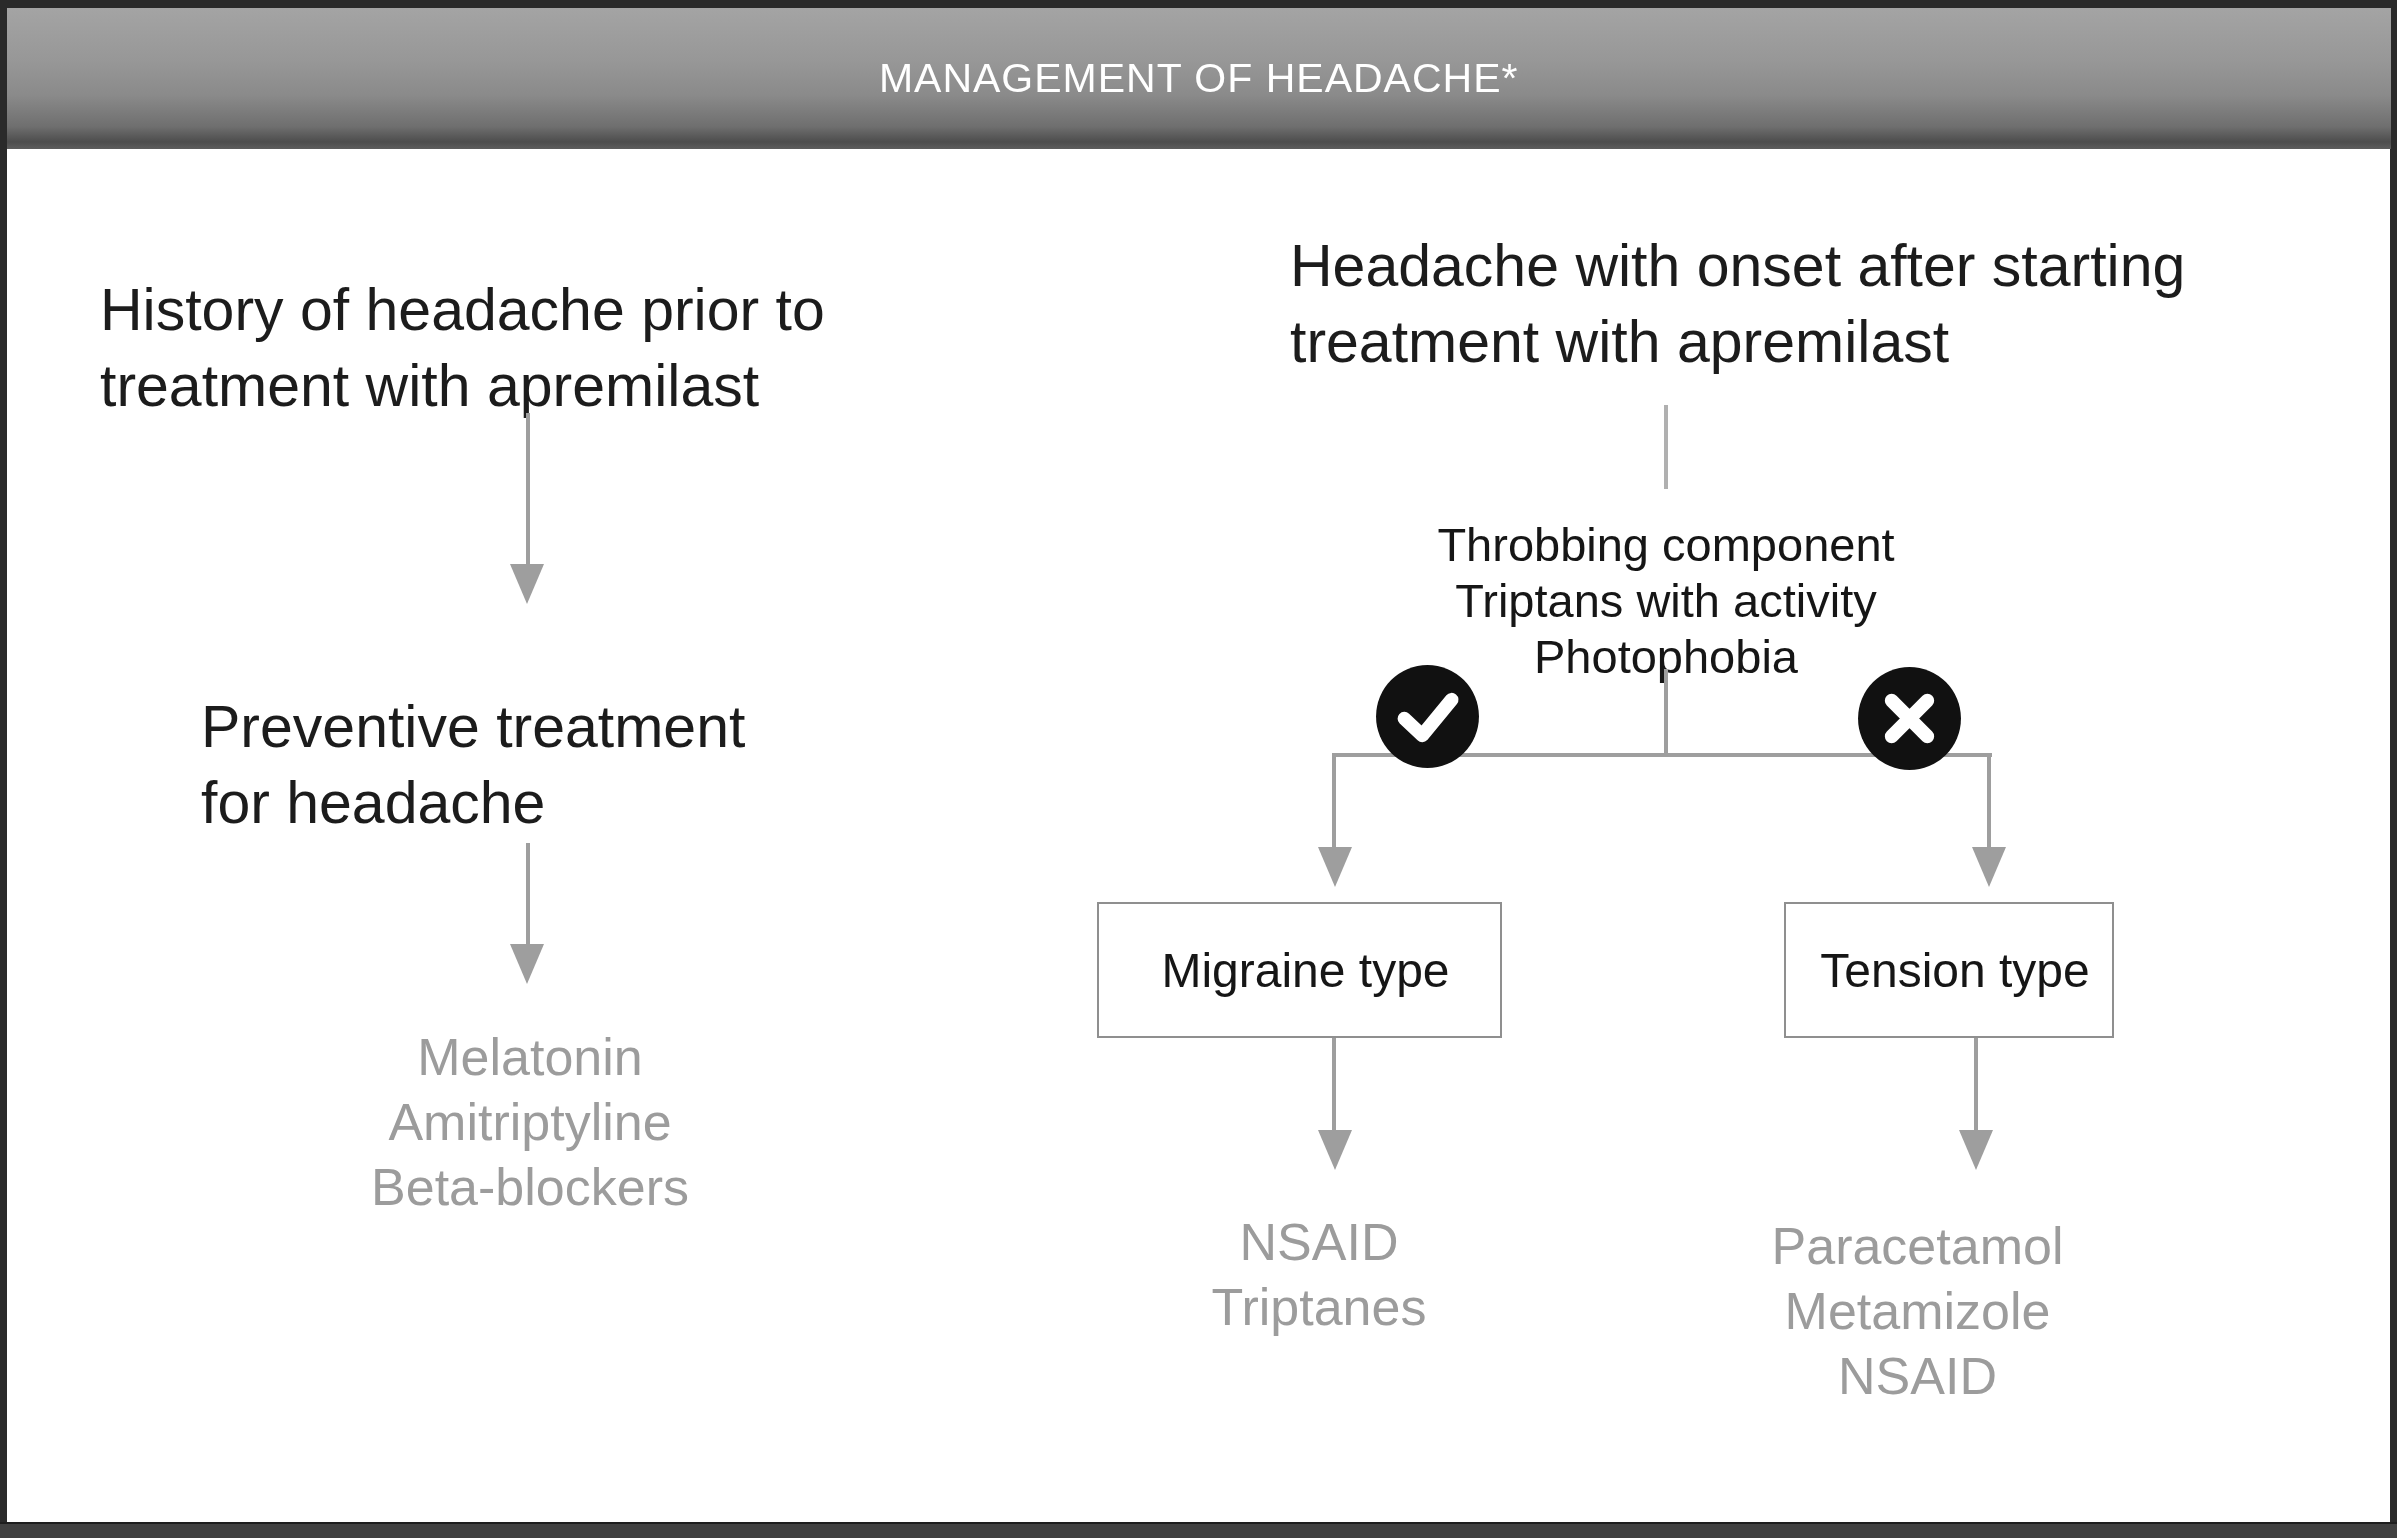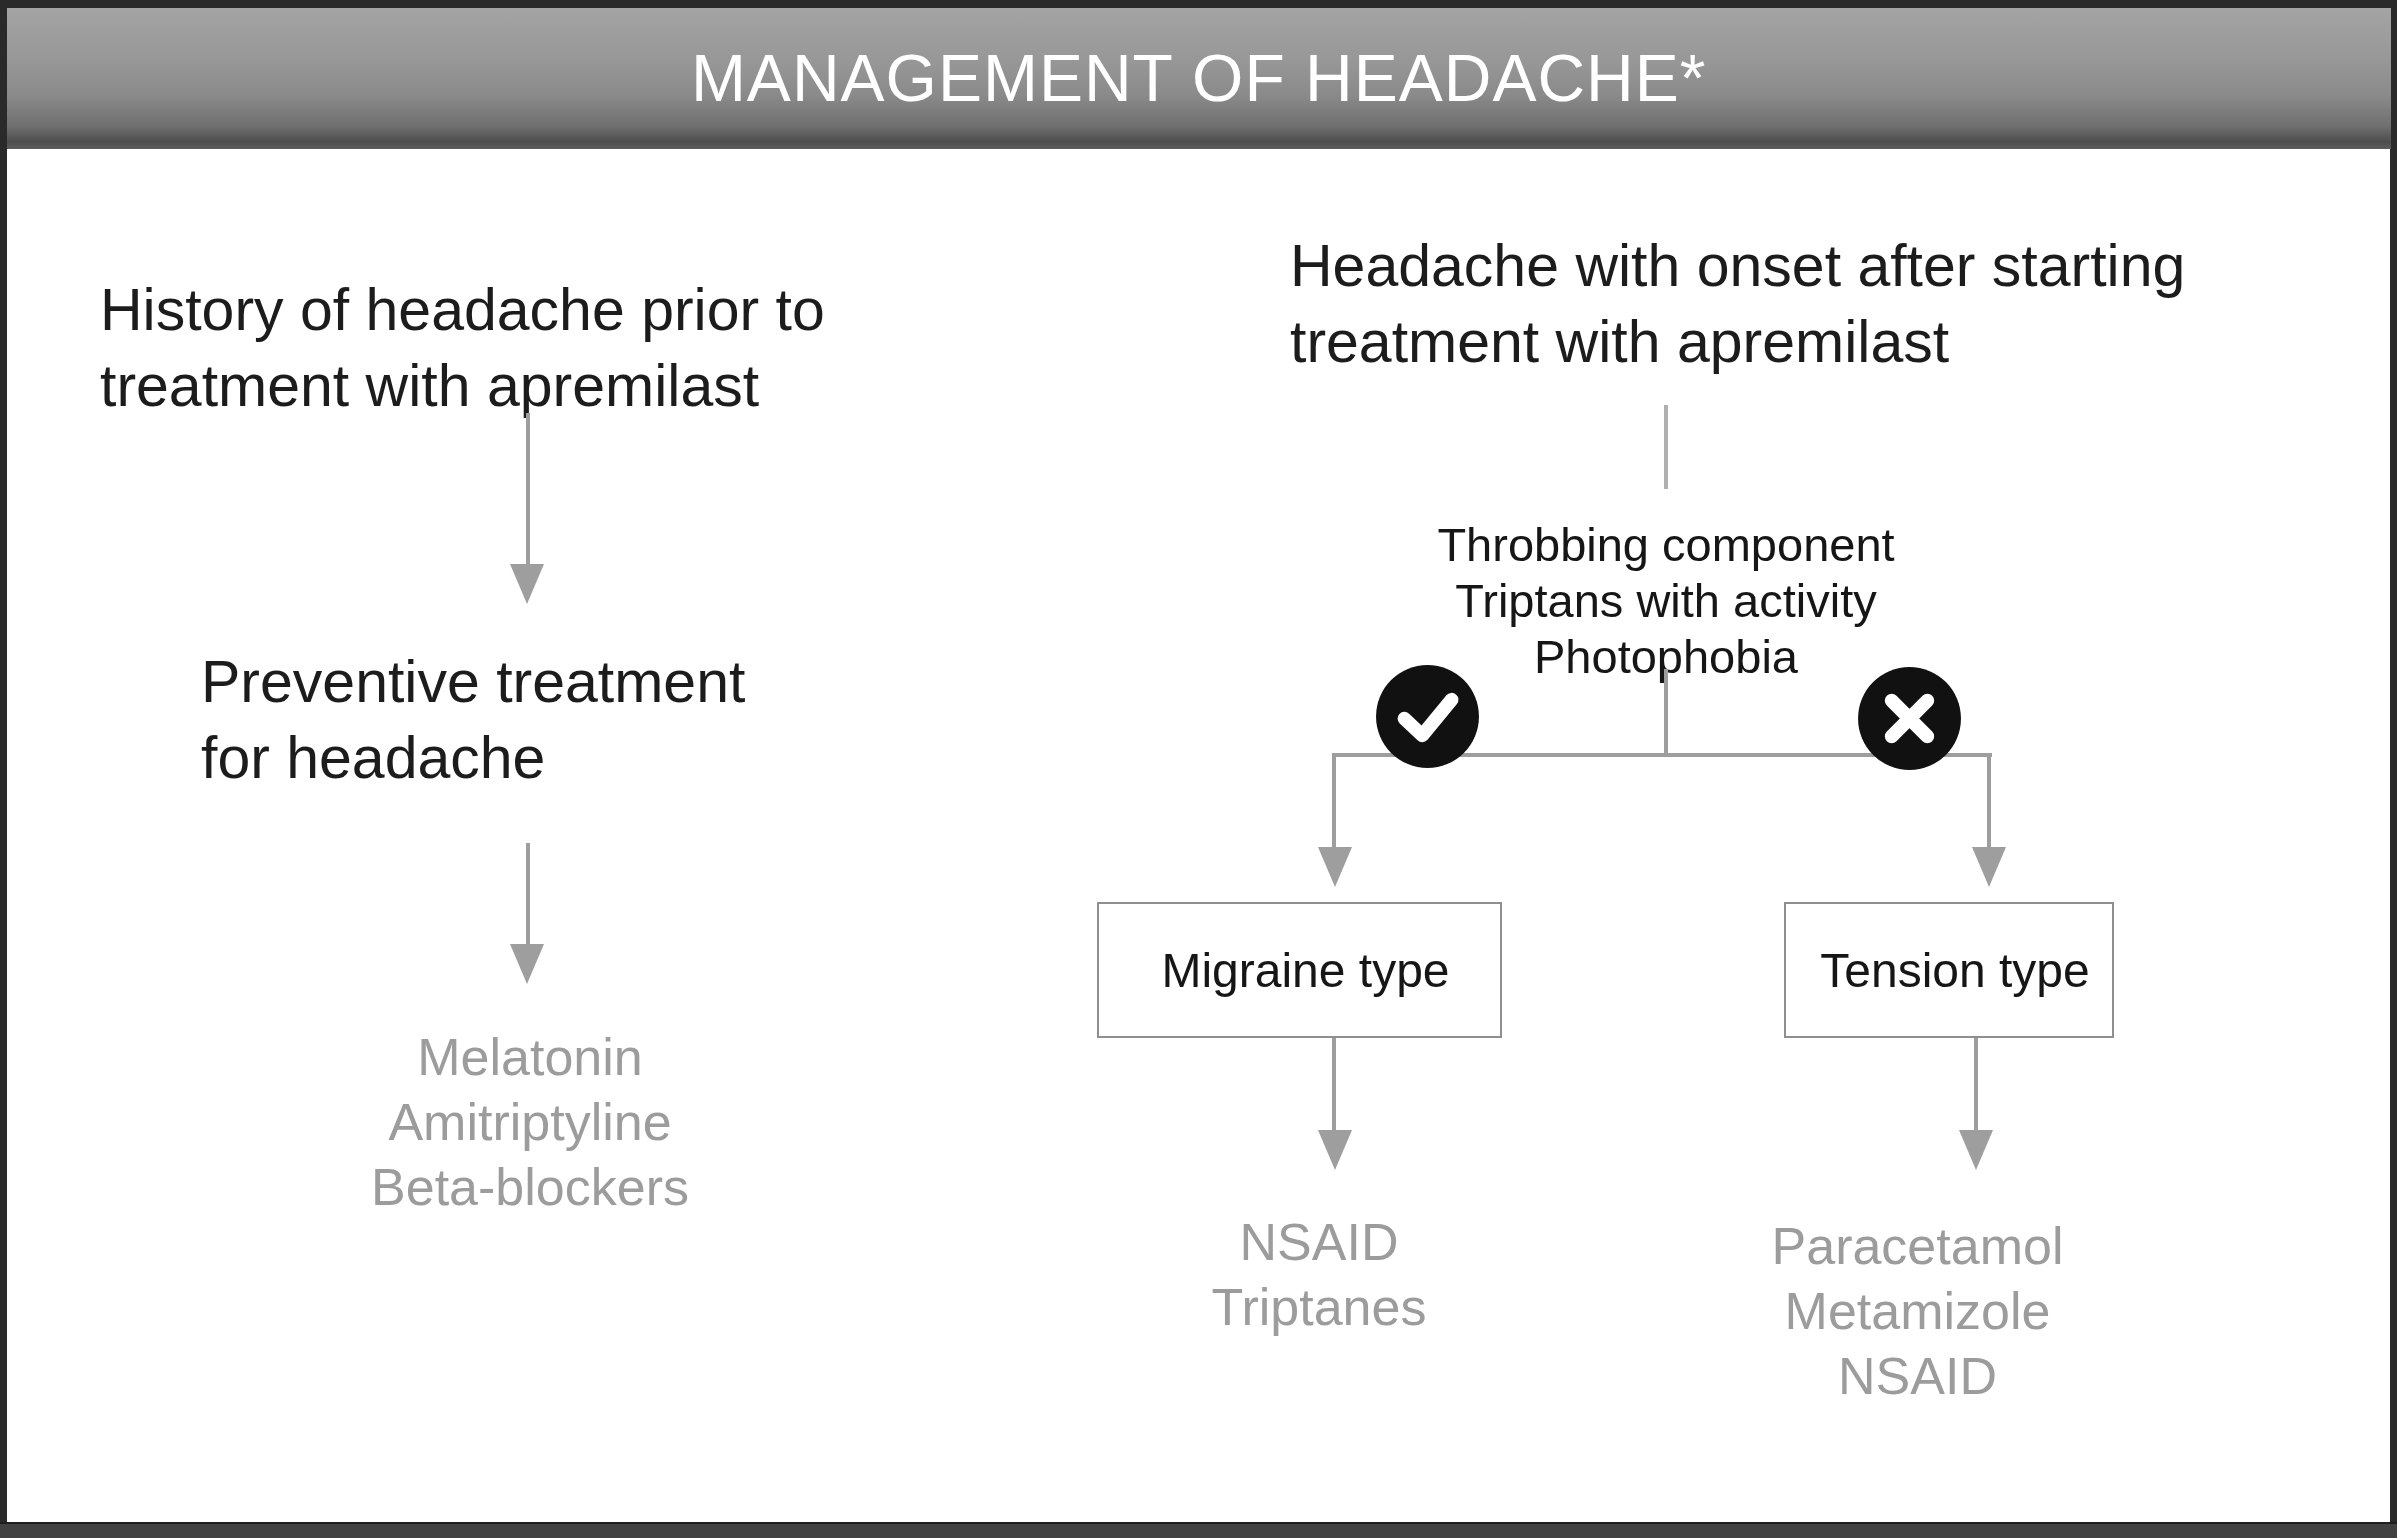--- a/index.html
+++ b/index.html
@@ -23,21 +23,21 @@
   .frame-left{position:absolute;left:0;top:0;width:6.7px;height:1539px;background:var(--frame);}
   .frame-right{position:absolute;right:0;top:0;width:6.7px;height:1539px;background:var(--frame);}
   .frame-bottom{position:absolute;left:0;top:1522px;width:2397px;height:17px;background:#414141;border-top:2.9px solid #1e1e1e;}
   
   .header{
     position:absolute;left:6.7px;top:7.6px;width:2384px;height:141px;
     background:linear-gradient(180deg,#a4a4a4 0%,#979797 38%,#8a8a8a 62%,#6f6f6f 84%,#4d4d4d 95%,#5d5d5d 100%);
     display:flex;align-items:center;justify-content:center;
   }
   .header .title{
-    color:#ffffff;font-size:66px;letter-spacing:1px;font-weight:400;
+    color:#ffffff;font-size:41px;letter-spacing:1px;font-weight:400;
   }
   
   .h-black{position:absolute;font-size:59px;line-height:76px;color:var(--black-text);}
   .criteria{
     position:absolute;left:1379px;top:491px;width:574px;
     text-align:center;font-size:47px;line-height:56px;color:#161616;margin-top:26px;
   }
   .gray-list{
     position:absolute;text-align:center;color:var(--gray-text);
     font-size:52px;line-height:65px;
@@ -83,21 +83,21 @@
   </div>
 
   <div class="h-black" style="left:100px;top:228px;margin-top:44px;">
     <div>History of headache prior to</div>
     <div>treatment with apremilast</div>
   </div>
 
   <div class="vline" style="left:526px;top:413px;height:153px;"></div>
   <div class="arrowhead" style="left:510px;top:564px;"></div>
 
-  <div class="h-black" style="left:201px;top:644px;">
+  <div class="h-black" style="left:201px;top:689px;">
     <div>Preventive treatment</div>
     <div>for headache</div>
   </div>
 
   <div class="vline" style="left:526px;top:843px;height:103px;"></div>
   <div class="arrowhead" style="left:510px;top:944px;"></div>
 
   <div class="gray-list list-left">
     <div>Melatonin</div>
     <div>Amitriptyline</div>

